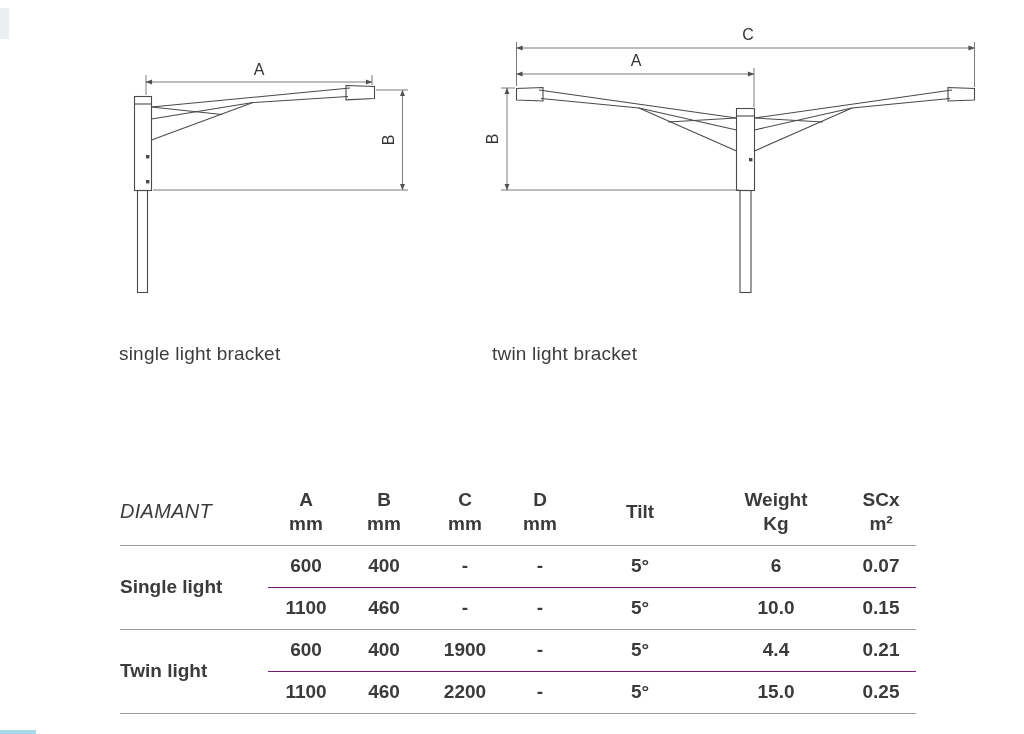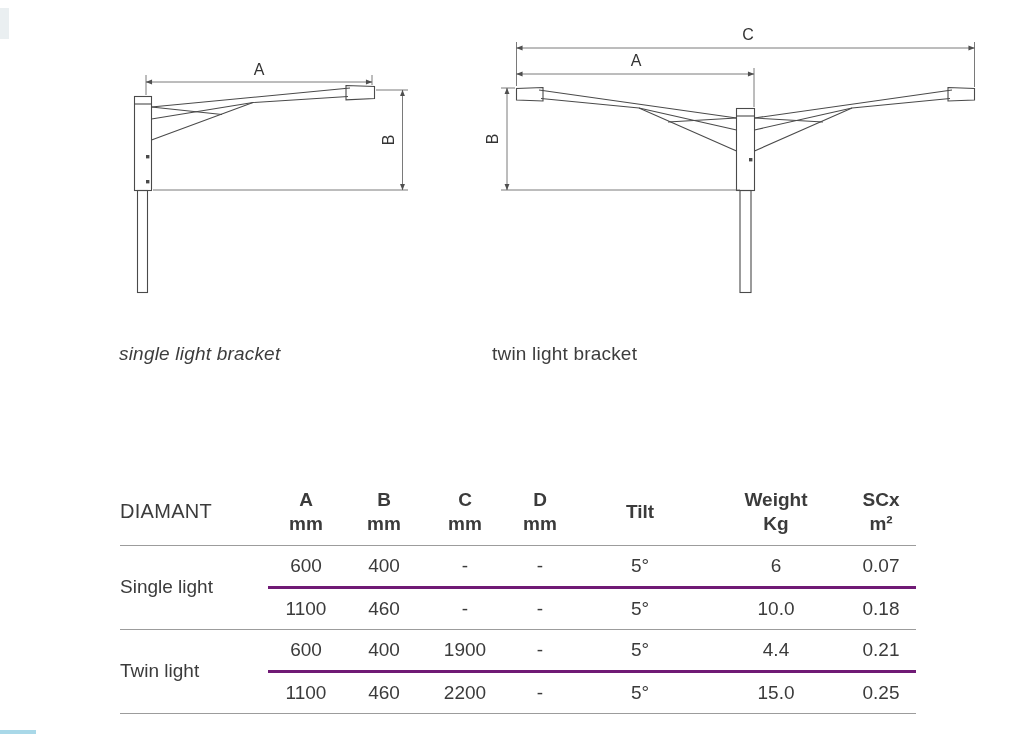--- a/index.html
+++ b/index.html
@@ -32,60 +32,61 @@
     stroke: none;
   }
 
   .caption {
     position: absolute;
     top: 343px;
     font-size: 19px;
     color: #3d3d3d;
     letter-spacing: 0.2px;
   }
-  .caption-single { left: 119px; font-style: italic; }
+  .caption-single { left: 119px; }
   .caption-twin  { left: 492px; }
 
   table.spec {
     position: absolute;
     left: 120px; top: 479px;
     border-collapse: collapse;
     table-layout: fixed;
     font-size: 19px;
     color: #3b3b3b;
   }
-  .spec th, .spec td { padding: 0; font-weight: 400; }
+  .spec th, .spec td { padding: 0; font-weight: 700; }
   .spec thead th {
     height: 66px;
     vertical-align: middle;
     text-align: center;
     font-weight: 700;
     line-height: 1.25;
     border-bottom: 1px solid #9c9c9c;
   }
   .spec thead th.prod {
     text-align: left;
     font-weight: 400;
     font-size: 20px;
     letter-spacing: 0.3px;
+    font-style: italic;
   }
   .hl { display: block; }
   .hl:empty { display: none; }
   .spec tbody td {
     height: 42px;
     text-align: center;
     vertical-align: middle;
   }
   .spec tbody th.glabel {
     text-align: left;
-    font-weight: 400;
+    font-weight: 700;
     vertical-align: middle;
     border-bottom: 1px solid #9c9c9c;
   }
-  .spec tr.g-inner td { border-top: 3px solid #701a75; }
+  .spec tr.g-inner td { border-top: 1px solid #701a75; }
   .spec tr.group2 td, .spec tr.group2 th { border-top: 1px solid #9c9c9c; }
   .spec tbody tr.last td { border-bottom: 1px solid #9c9c9c; }
 </style>
 </head>
 <body>
 
 <div class="corner-mark"></div>
 
 <svg class="drawings" width="1024" height="420" viewBox="0 0 1024 420">
   <defs>
@@ -210,21 +211,21 @@
       <td>6</td>
       <td>0.07</td>
     </tr>
     <tr class="g-inner">
       <td>1100</td>
       <td>460</td>
       <td>-</td>
       <td>-</td>
       <td>5°</td>
       <td>10.0</td>
-      <td>0.18</td>
+      <td>0.15</td>
     </tr>
     <tr class="g-first group2">
       <th class="glabel" rowspan="2">Twin light</th>
       <td>600</td>
       <td>400</td>
       <td>1900</td>
       <td>-</td>
       <td>5°</td>
       <td>4.4</td>
       <td>0.21</td>

